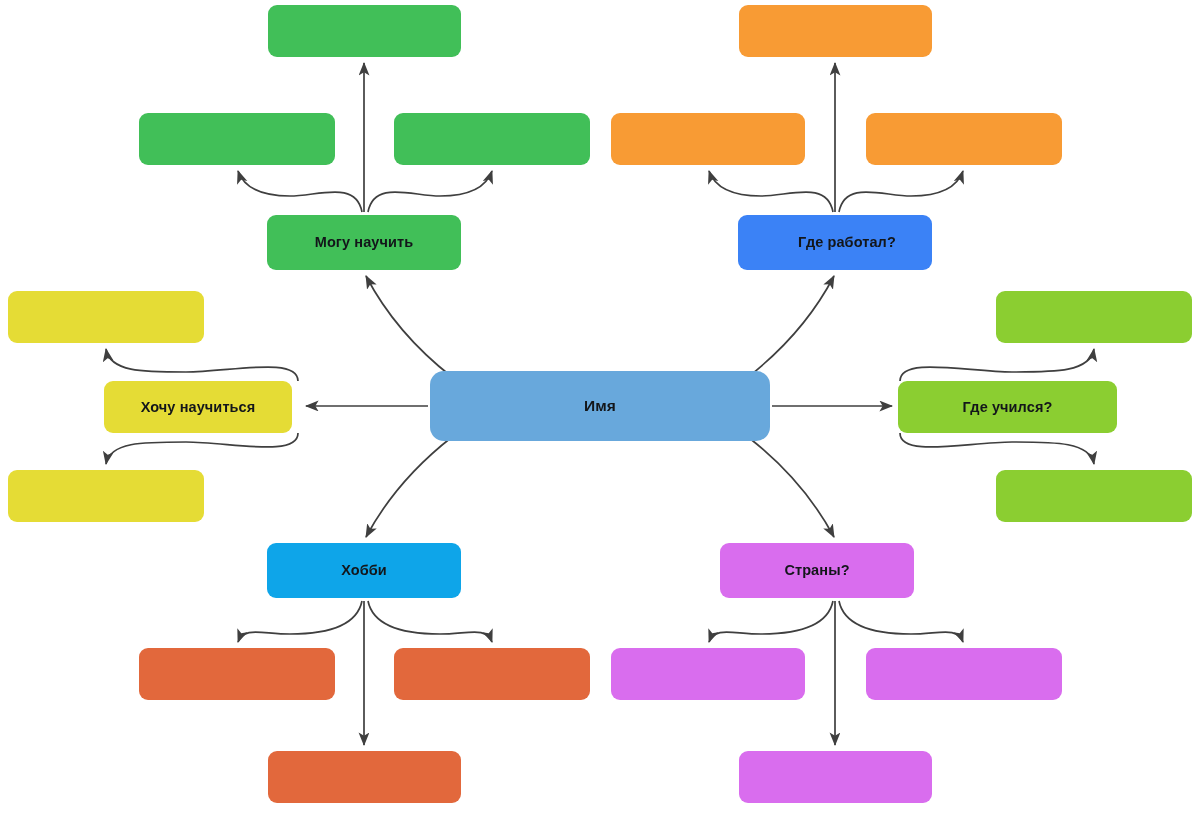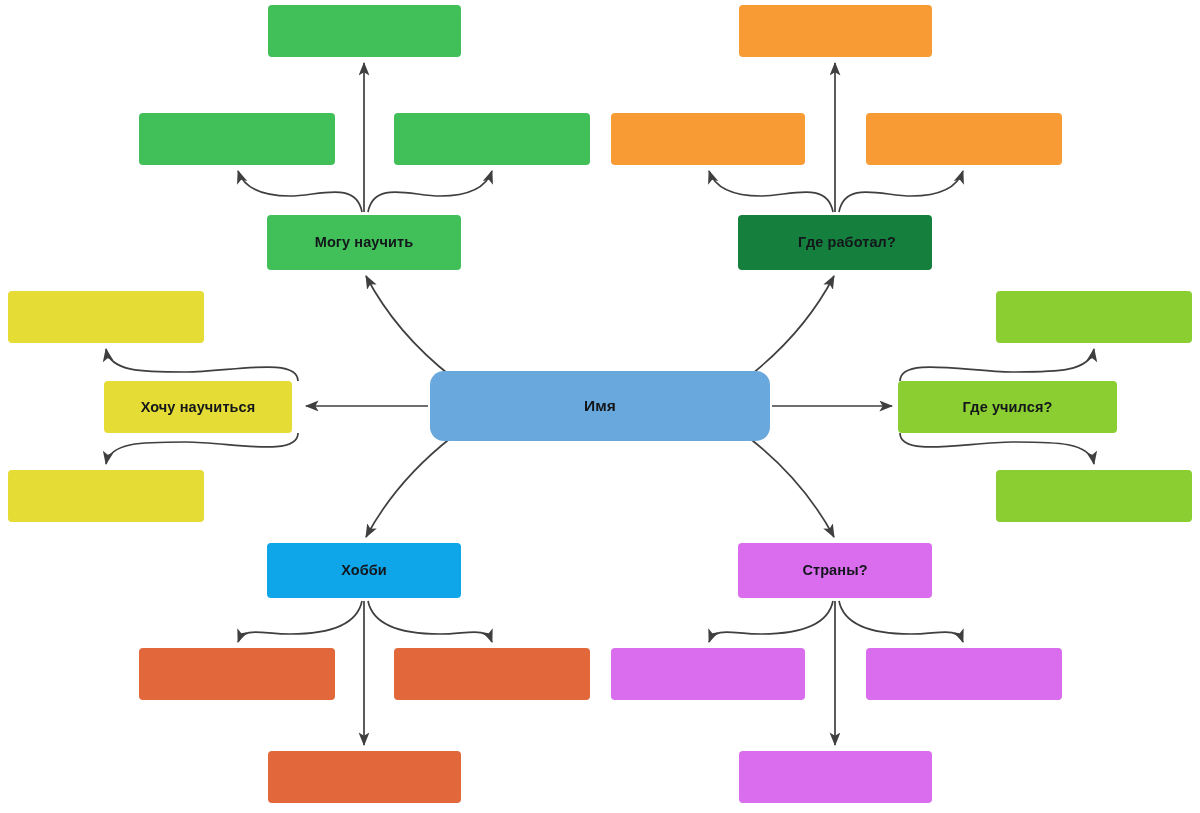--- a/index.html
+++ b/index.html
@@ -1,21 +1,21 @@
 <!DOCTYPE html>
 <html><head>
 <meta charset="utf-8">
 <style>
   html,body{margin:0;padding:0;background:#ffffff;}
   body{width:1200px;height:813px;overflow:hidden;
        font-family:"Liberation Sans","DejaVu Sans",sans-serif;}
   #canvas{position:relative;width:1200px;height:813px;background:#fff;}
   #wires{position:absolute;left:0;top:0;width:1200px;height:813px;pointer-events:none;}
   .node{position:absolute;box-sizing:border-box;display:flex;align-items:center;
-        justify-content:center;text-align:center;border-radius:4px;
+        justify-content:center;text-align:center;border-radius:9px;
         color:#13161a;font-weight:bold;letter-spacing:.1px;line-height:1.15;}
   .node.branch{font-size:14.5px;}
   .node.root{font-size:15.5px;border-radius:14px;}
   .node.leaf{font-size:13px;}
 </style>
 </head>
 <body>
 
 <div id="canvas">
 
@@ -69,20 +69,20 @@
       <div class="node leaf" style="left: 8px; top: 470px; width: 196px; height: 52px; background: rgb(229, 220, 53);"></div>
       <div class="node leaf" style="left: 996px; top: 291px; width: 196px; height: 52px; background: rgb(139, 206, 49);"></div>
       <div class="node leaf" style="left: 996px; top: 470px; width: 196px; height: 52px; background: rgb(139, 206, 49);"></div>
       <div class="node leaf" style="left: 139px; top: 648px; width: 196px; height: 52px; background: rgb(226, 104, 60);"></div>
       <div class="node leaf" style="left: 394px; top: 648px; width: 196px; height: 52px; background: rgb(226, 104, 60);"></div>
       <div class="node leaf" style="left: 268px; top: 751px; width: 193px; height: 52px; background: rgb(226, 104, 60);"></div>
       <div class="node leaf" style="left: 611px; top: 648px; width: 194px; height: 52px; background: rgb(217, 109, 238);"></div>
       <div class="node leaf" style="left: 866px; top: 648px; width: 196px; height: 52px; background: rgb(217, 109, 238);"></div>
       <div class="node leaf" style="left: 739px; top: 751px; width: 193px; height: 52px; background: rgb(217, 109, 238);"></div>
       <div class="node branch" style="left: 267px; top: 215px; width: 194px; height: 55px; background: rgb(65, 191, 88);">Могу научить</div>
-      <div class="node branch" style="left: 738px; top: 215px; width: 194px; height: 55px; background: #15803d; padding-left: 24px;">Где работал?</div>
+      <div class="node branch" style="left: 738px; top: 215px; width: 194px; height: 55px; background: #3b82f6; padding-left: 24px;">Где работал?</div>
       <div class="node branch" style="left: 104px; top: 381px; width: 188px; height: 52px; background: rgb(229, 220, 53);">Хочу научиться</div>
       <div class="node branch" style="left: 898px; top: 381px; width: 219px; height: 52px; background: rgb(139, 206, 49);">Где учился?</div>
       <div class="node branch" style="left: 267px; top: 543px; width: 194px; height: 55px; background: #0ea5e9;">Хобби</div>
-      <div class="node branch" style="left: 738px; top: 543px; width: 194px; height: 55px; background: rgb(217, 109, 238);">Страны?</div>
+      <div class="node branch" style="left: 720px; top: 543px; width: 194px; height: 55px; background: rgb(217, 109, 238);">Страны?</div>
       <div class="node root" style="left: 430px; top: 371px; width: 340px; height: 70px; background: rgb(104, 168, 220); text-align: center;">Имя</div>
     </div>
 </div>
 
 </body></html>

